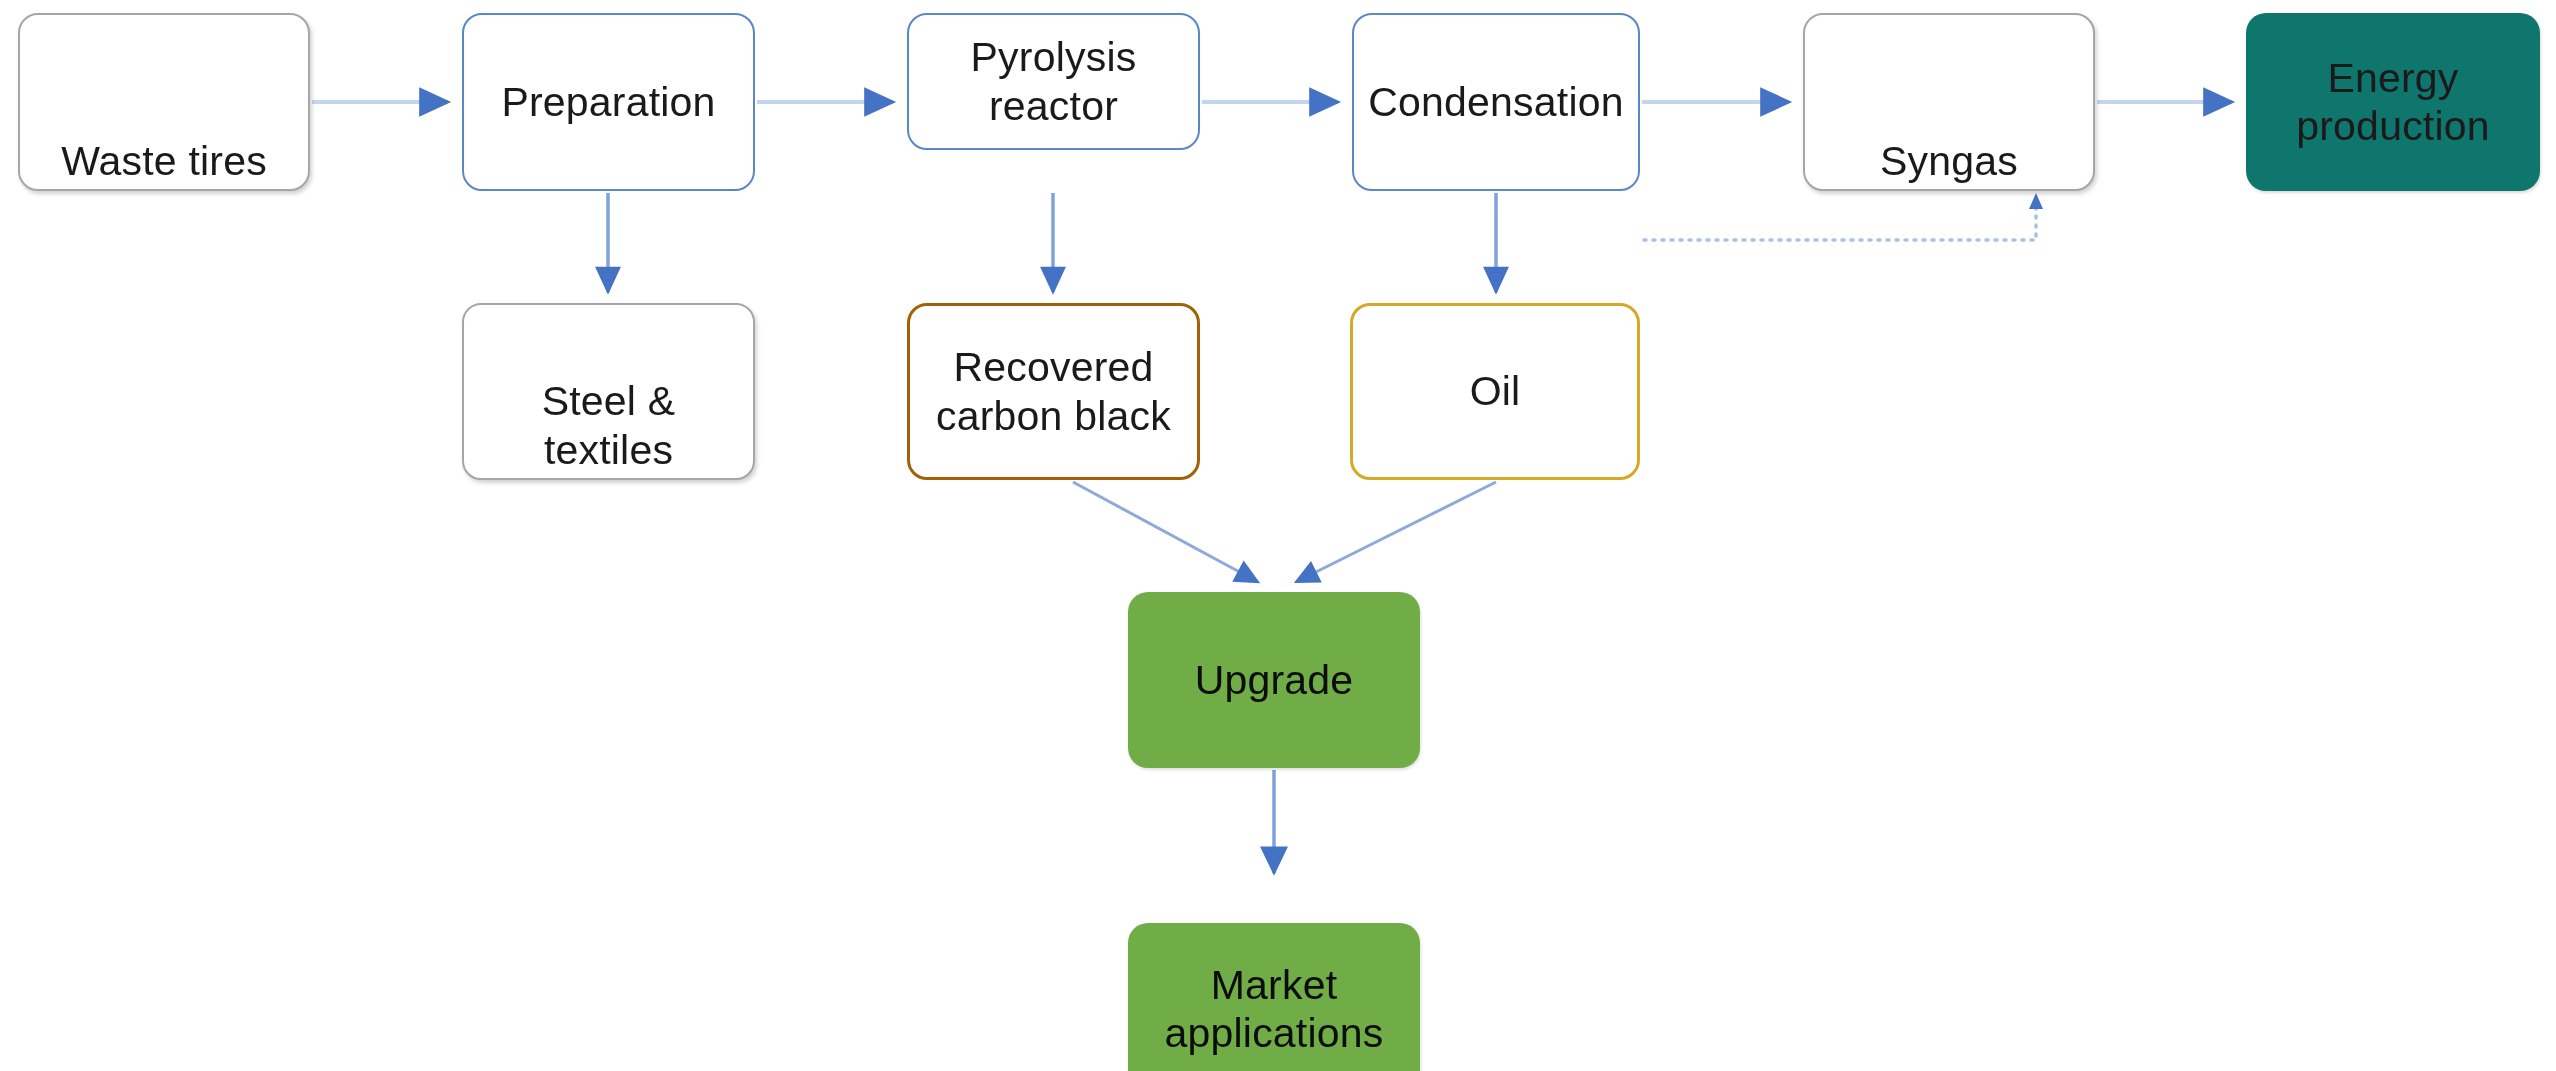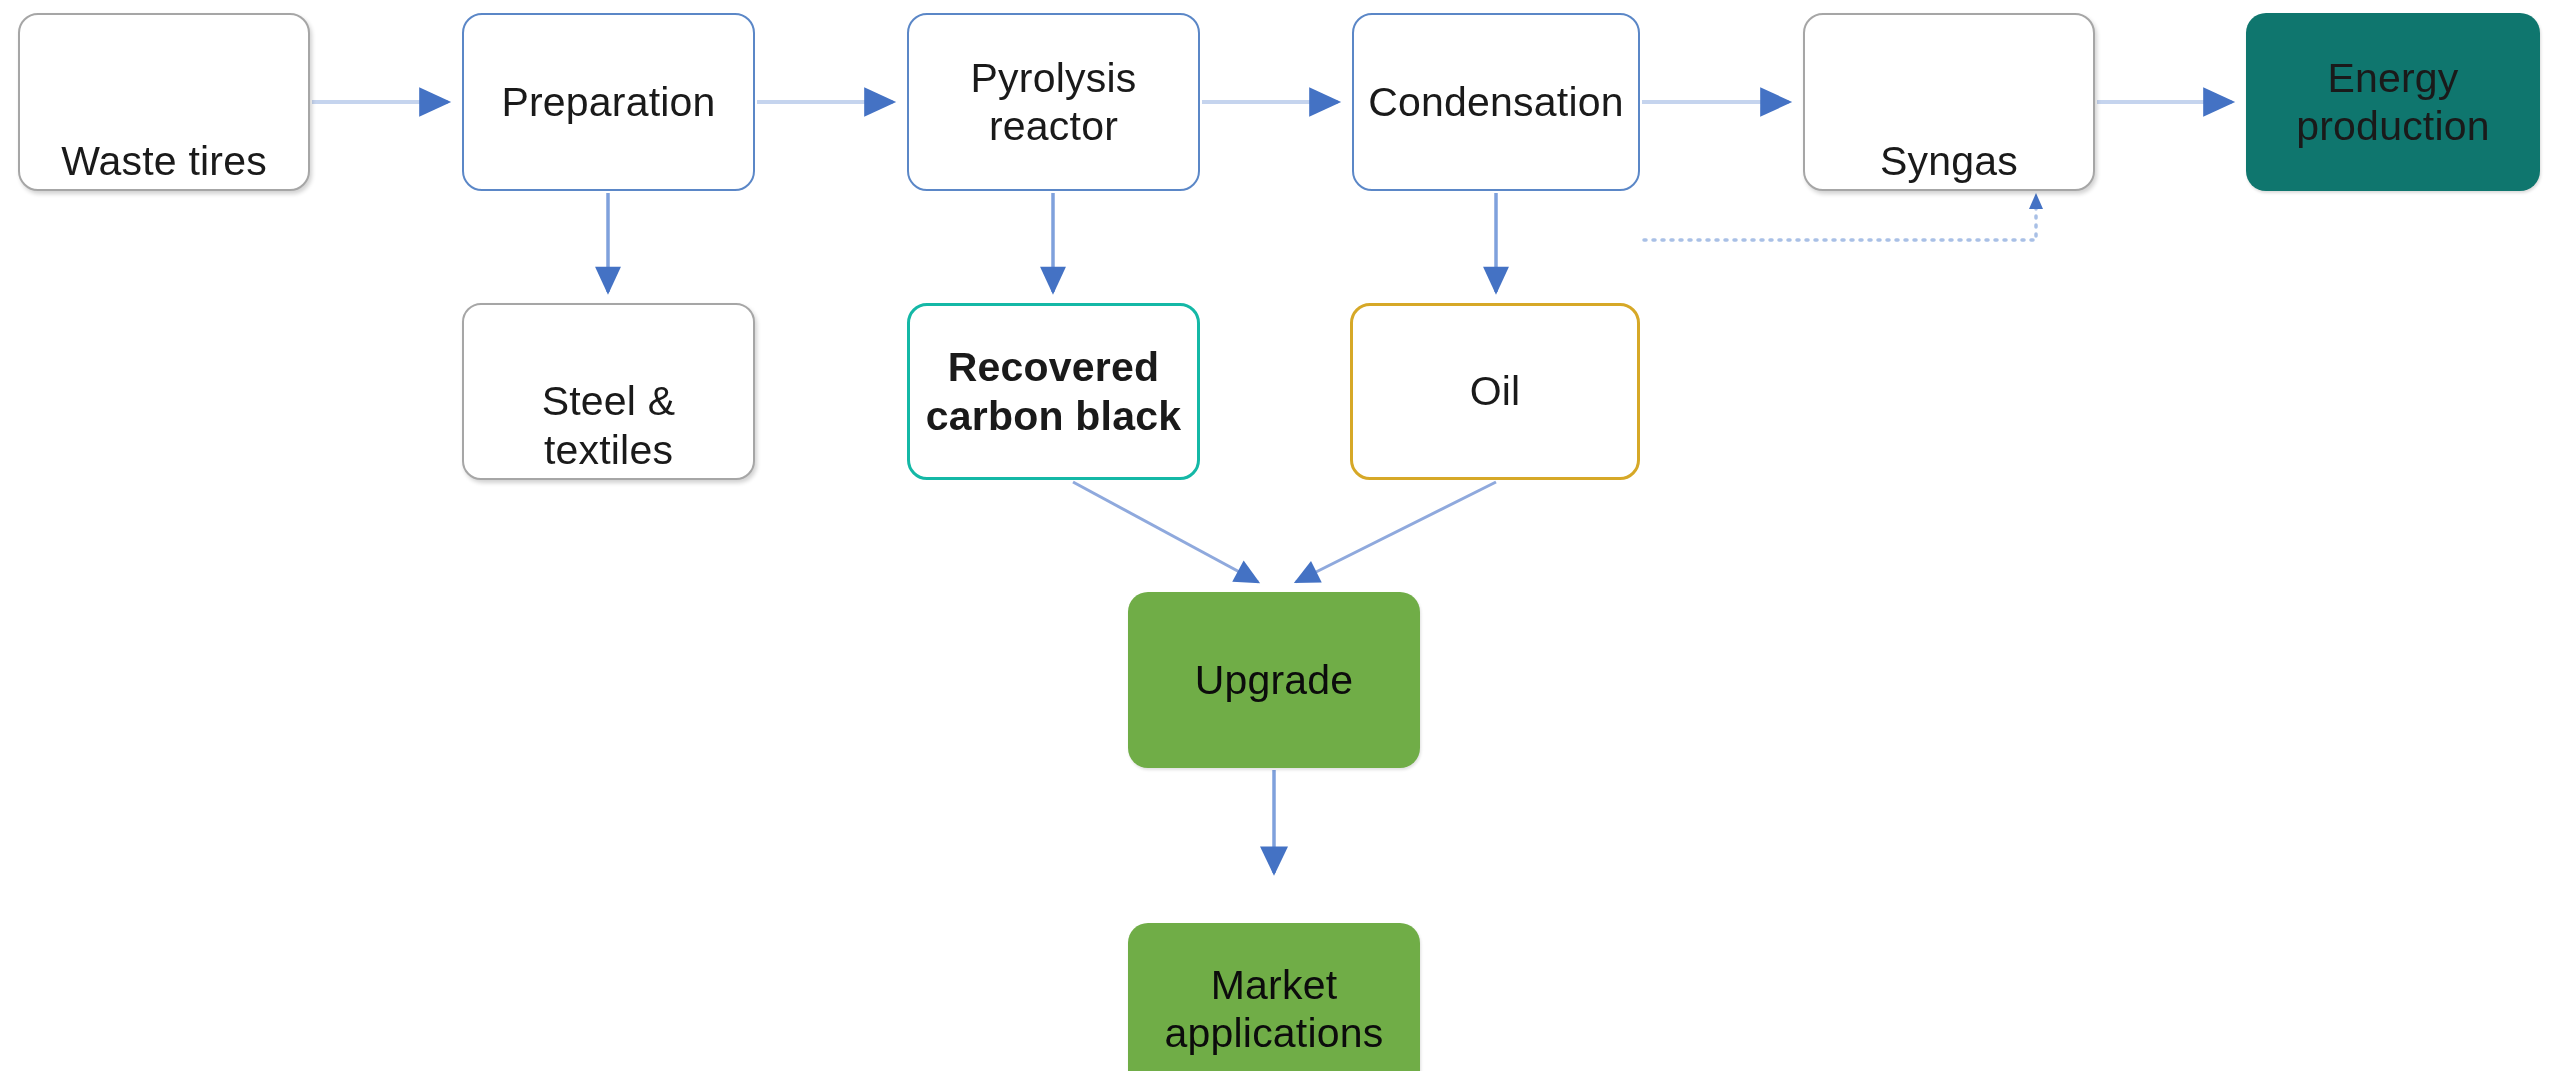--- a/index.html
+++ b/index.html
@@ -50,23 +50,22 @@
     border: 2.5px solid #a6a6a6;
     box-shadow: 2px 3px 4px rgba(0,0,0,0.18);
     color: #1a1a1a;
     align-items: flex-end;
   }
   .v-blue {
     border: 2.5px solid #5b87c7;
     color: #1a1a1a;
   }
   .v-black {
-    border: 3px solid #14b8a6;
+    border: 3px solid #a16207;
     color: #1a1a1a;
-    font-weight: bold;
   }
   .v-gold {
     border: 3px solid #d6a827;
     color: #1a1a1a;
   }
   .v-amber {
     border: none;
     background: #0f766e;
     color: #1a1a1a;
     box-shadow: 1px 2px 3px rgba(0,0,0,0.14);
@@ -137,21 +136,21 @@
   </svg>
 
   <div class="node v-gray" style="left:18px;  top:13px;  width:292px; height:178px;">
     <span class="lbl">Waste tires</span>
   </div>
 
   <div class="node v-blue" style="left:462px; top:13px;  width:293px; height:178px;">
     <span class="lbl">Preparation</span>
   </div>
 
-  <div class="node v-blue" style="left:907px; top:13px;  width:293px; height:178px;">
+  <div class="node v-blue" style="left:907px; top:13px;  width:293px; height:137px;">
     <span class="lbl">Pyrolysis
 reactor</span>
   </div>
 
   <div class="node v-blue" style="left:1352px; top:13px; width:288px; height:178px;">
     <span class="lbl">Condensation</span>
   </div>
 
   <div class="node v-gray" style="left:1803px; top:13px; width:292px; height:178px;">
     <span class="lbl">Syngas</span>

